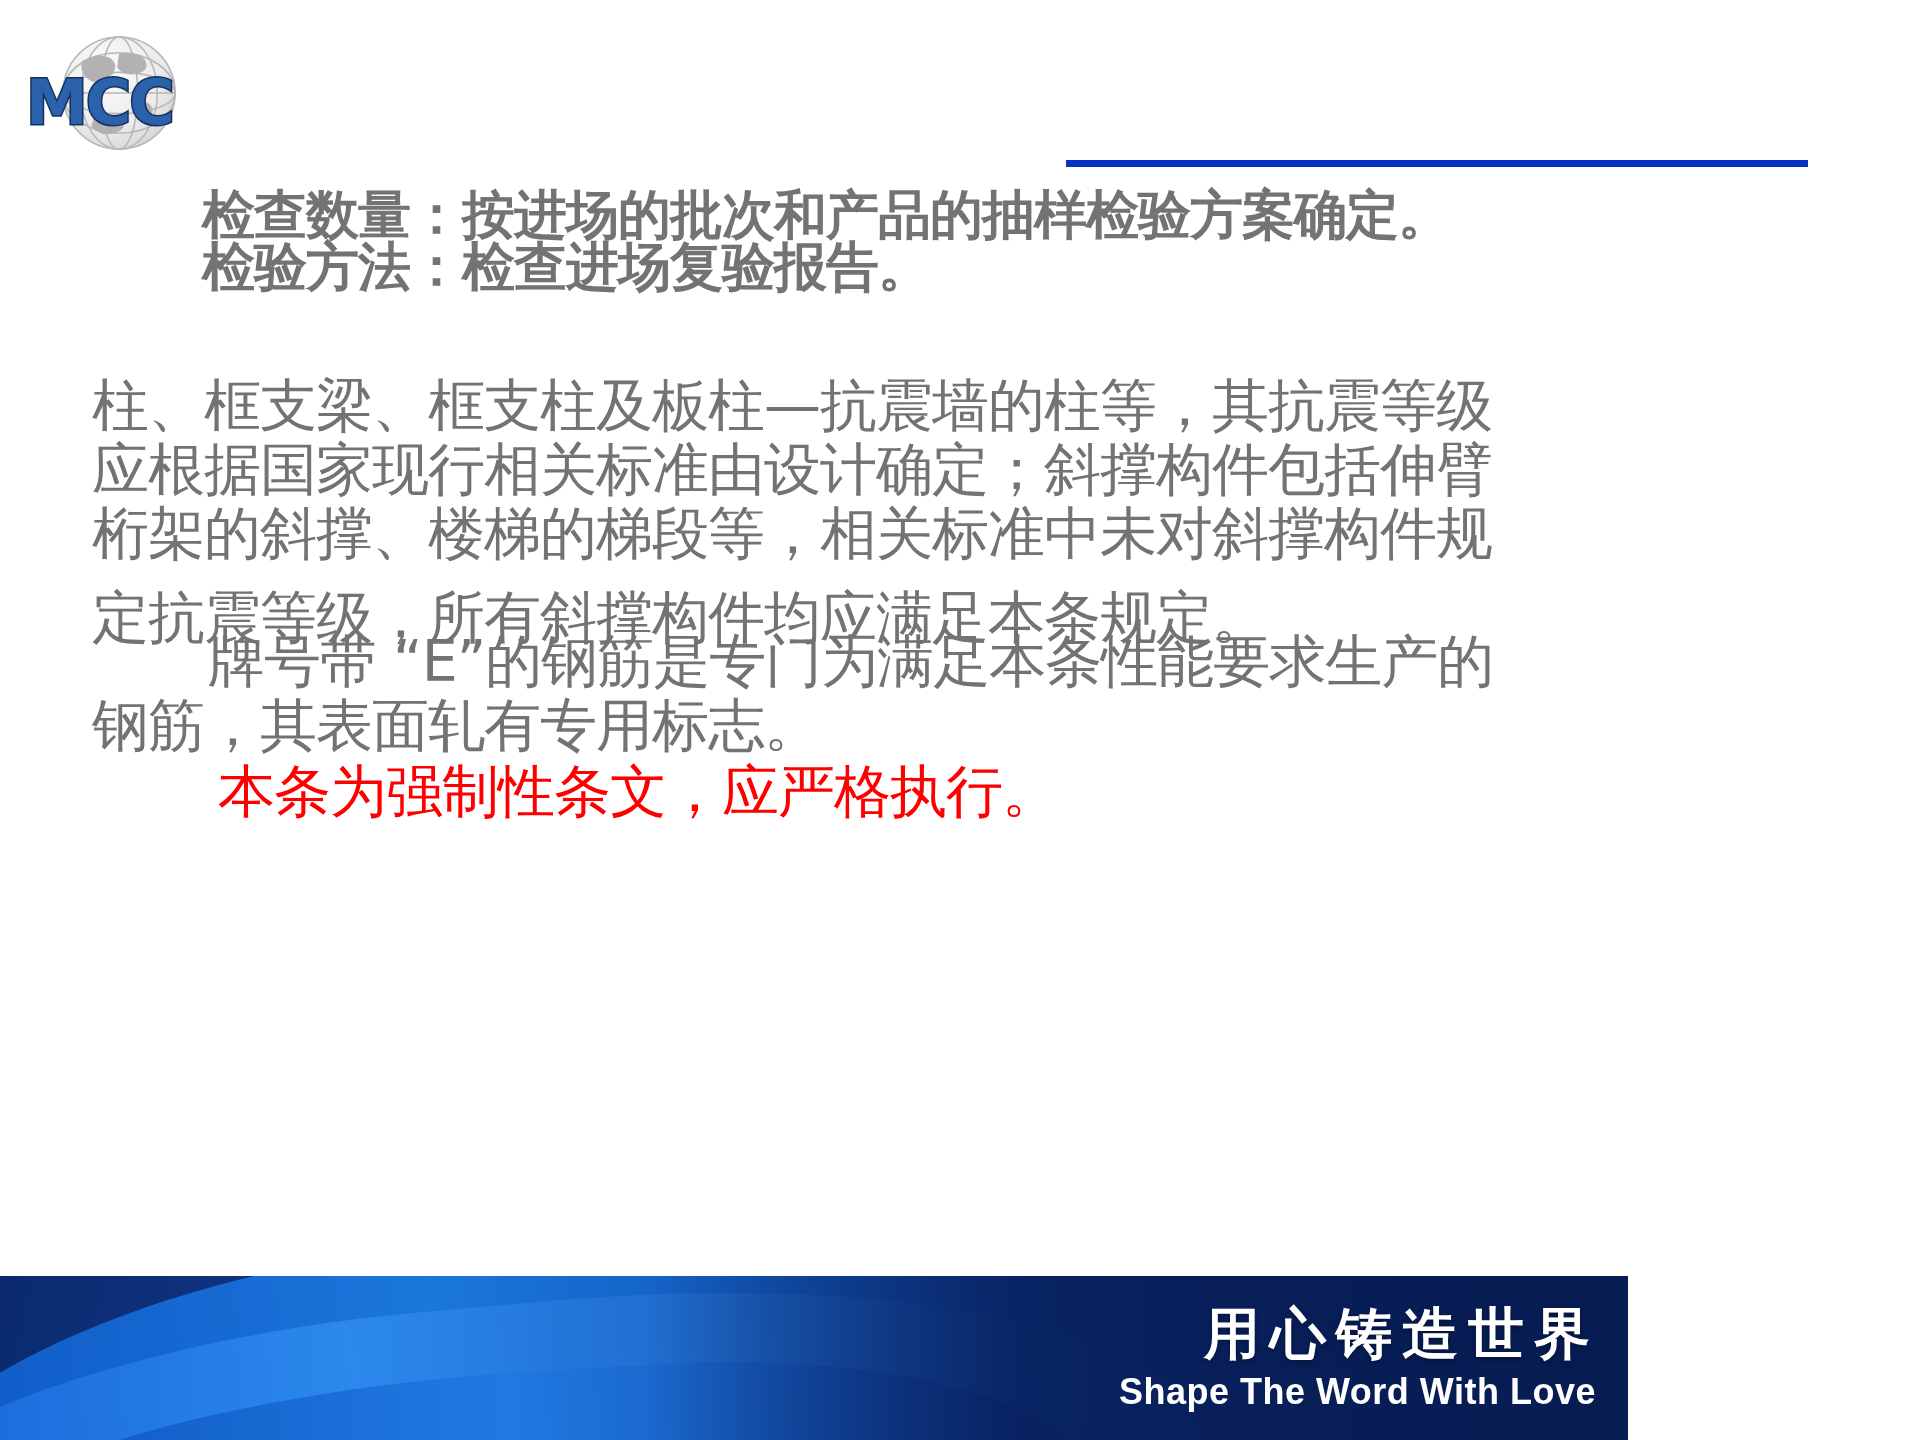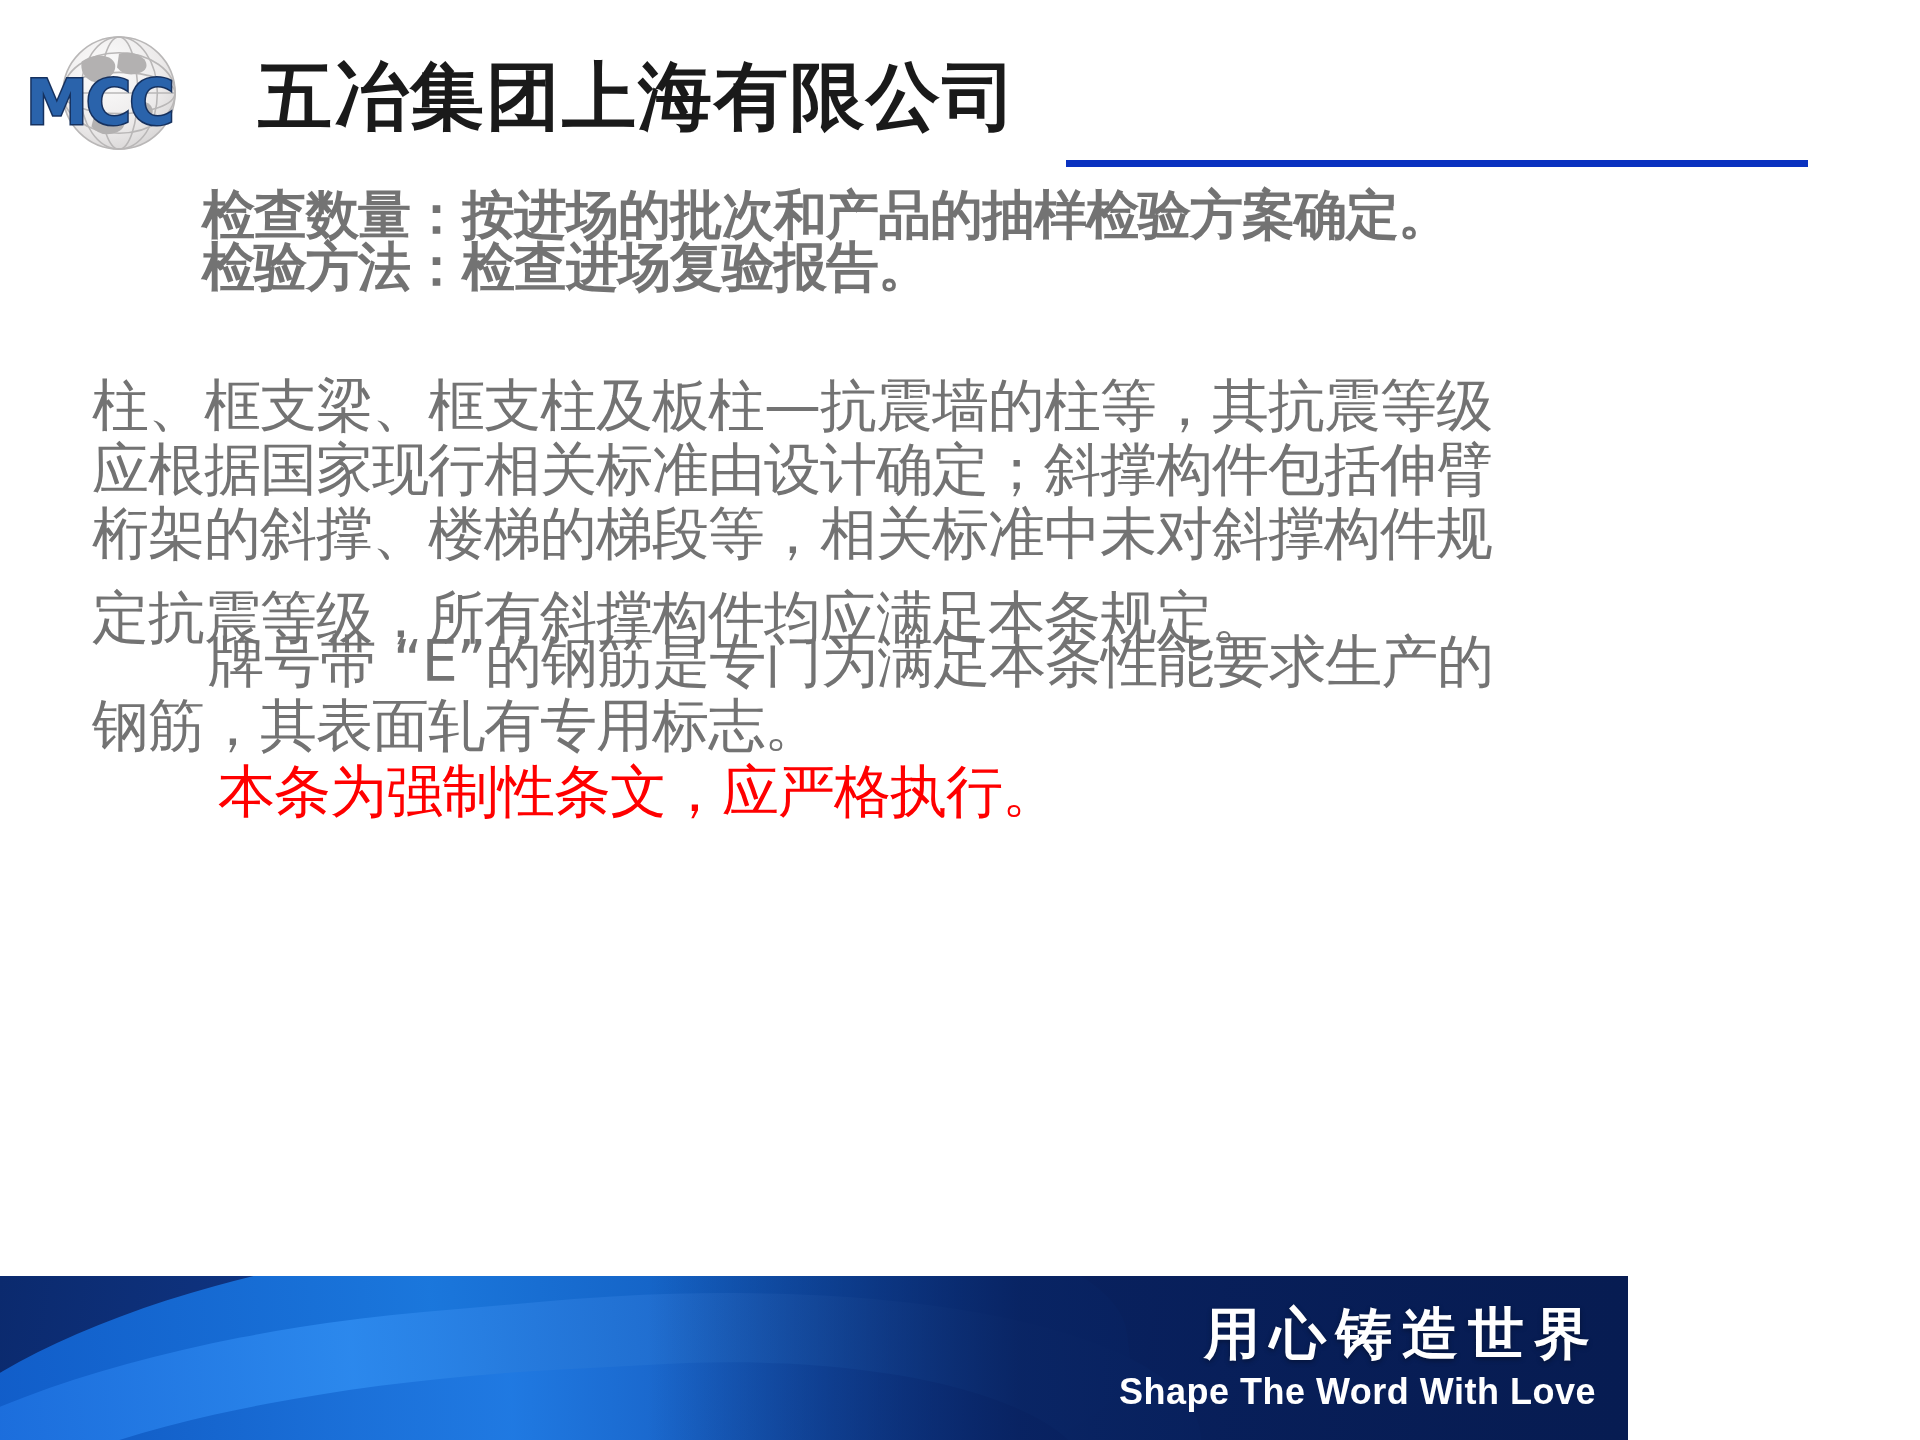--- a/index.html
+++ b/index.html
@@ -232,21 +232,20 @@
       <g fill="#b3b1b1">
         <path d="M22 28 q14 -10 28 -4 q10 6 4 16 q-9 12 -22 8 q-12 -6 -10 -20z"></path>
         <path d="M60 20 q16 -4 26 6 q6 10 -6 14 q-14 4 -22 -6z"></path>
         <path d="M34 86 q14 -8 28 0 q8 8 -4 14 q-16 6 -26 -6z"></path>
         <path d="M78 70 q12 -4 16 6 q2 10 -10 10 q-12 -2 -6 -16z"></path>
       </g>
     </svg>
     <div class="mcc-text">MCC</div>
   </div>
 
-  <div class="company-name">五冶集团上海有限公司</div>
   <div class="header-rule"></div>
 </div>
 
 <div class="content">
 
   <div class="line bold-line l1">检查数量：按进场的批次和产品的抽样检验方案确定。</div>
   <div class="line bold-line l2">检验方法：检查进场复验报告。</div>
 
   <div class="line para-line p2">柱、框支梁、框支柱及板柱—抗震墙的柱等，其抗震等级</div>
   <div class="line para-line p3">应根据国家现行相关标准由设计确定；斜撑构件包括伸臂</div>

